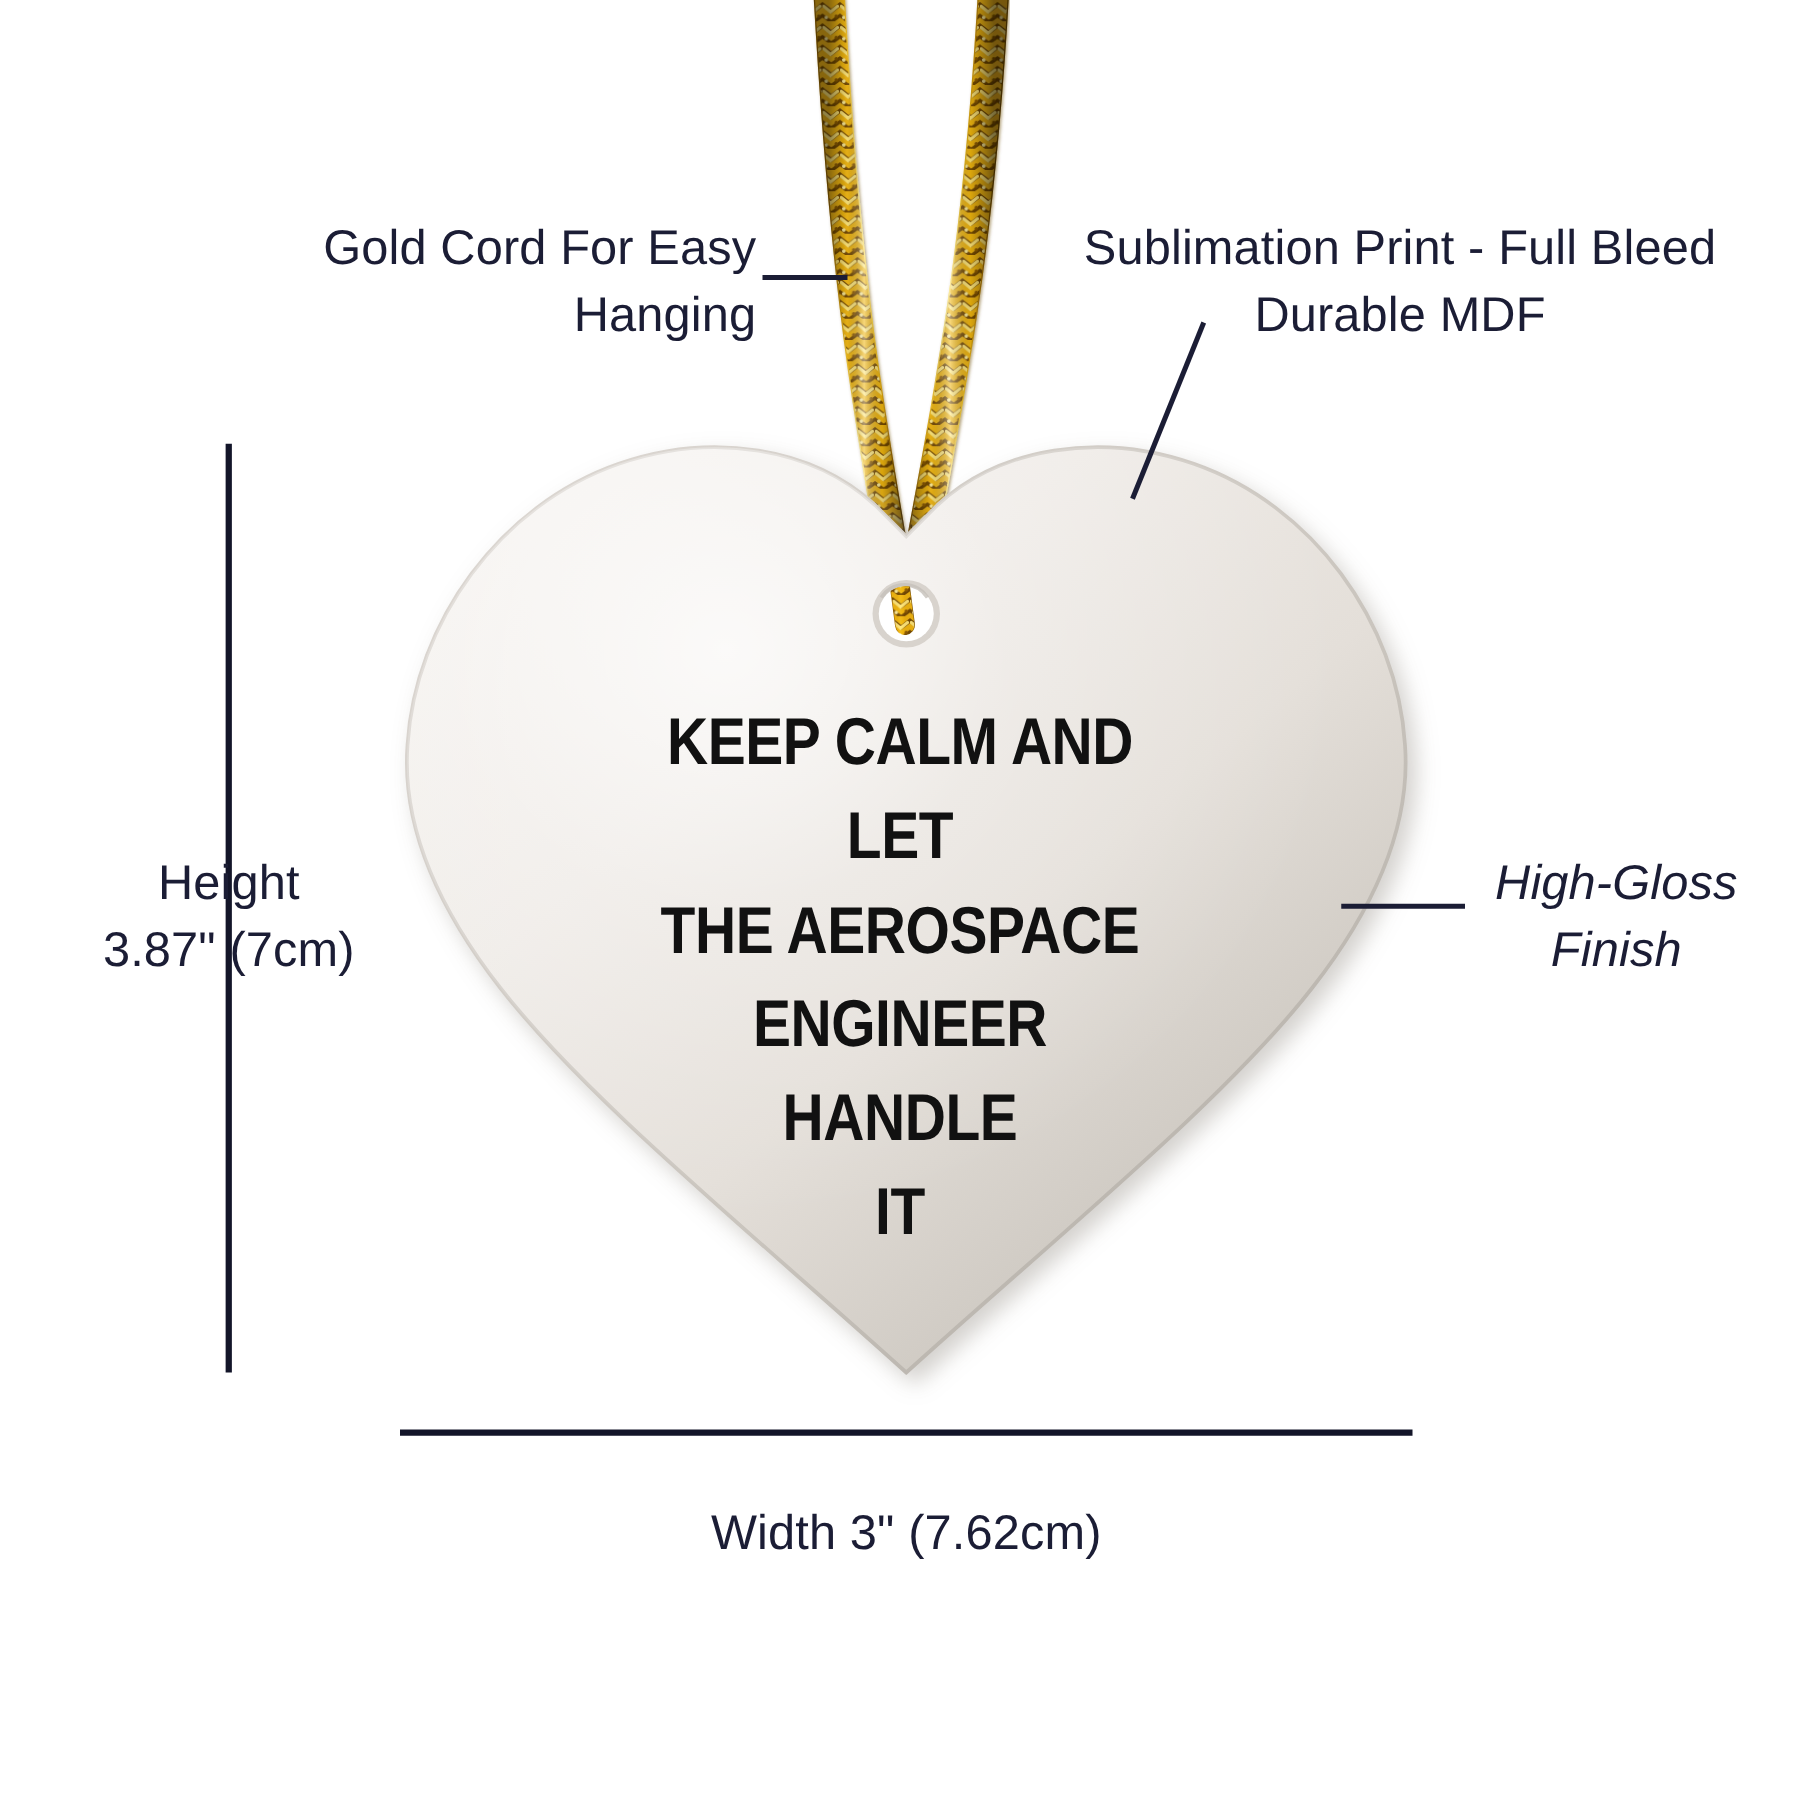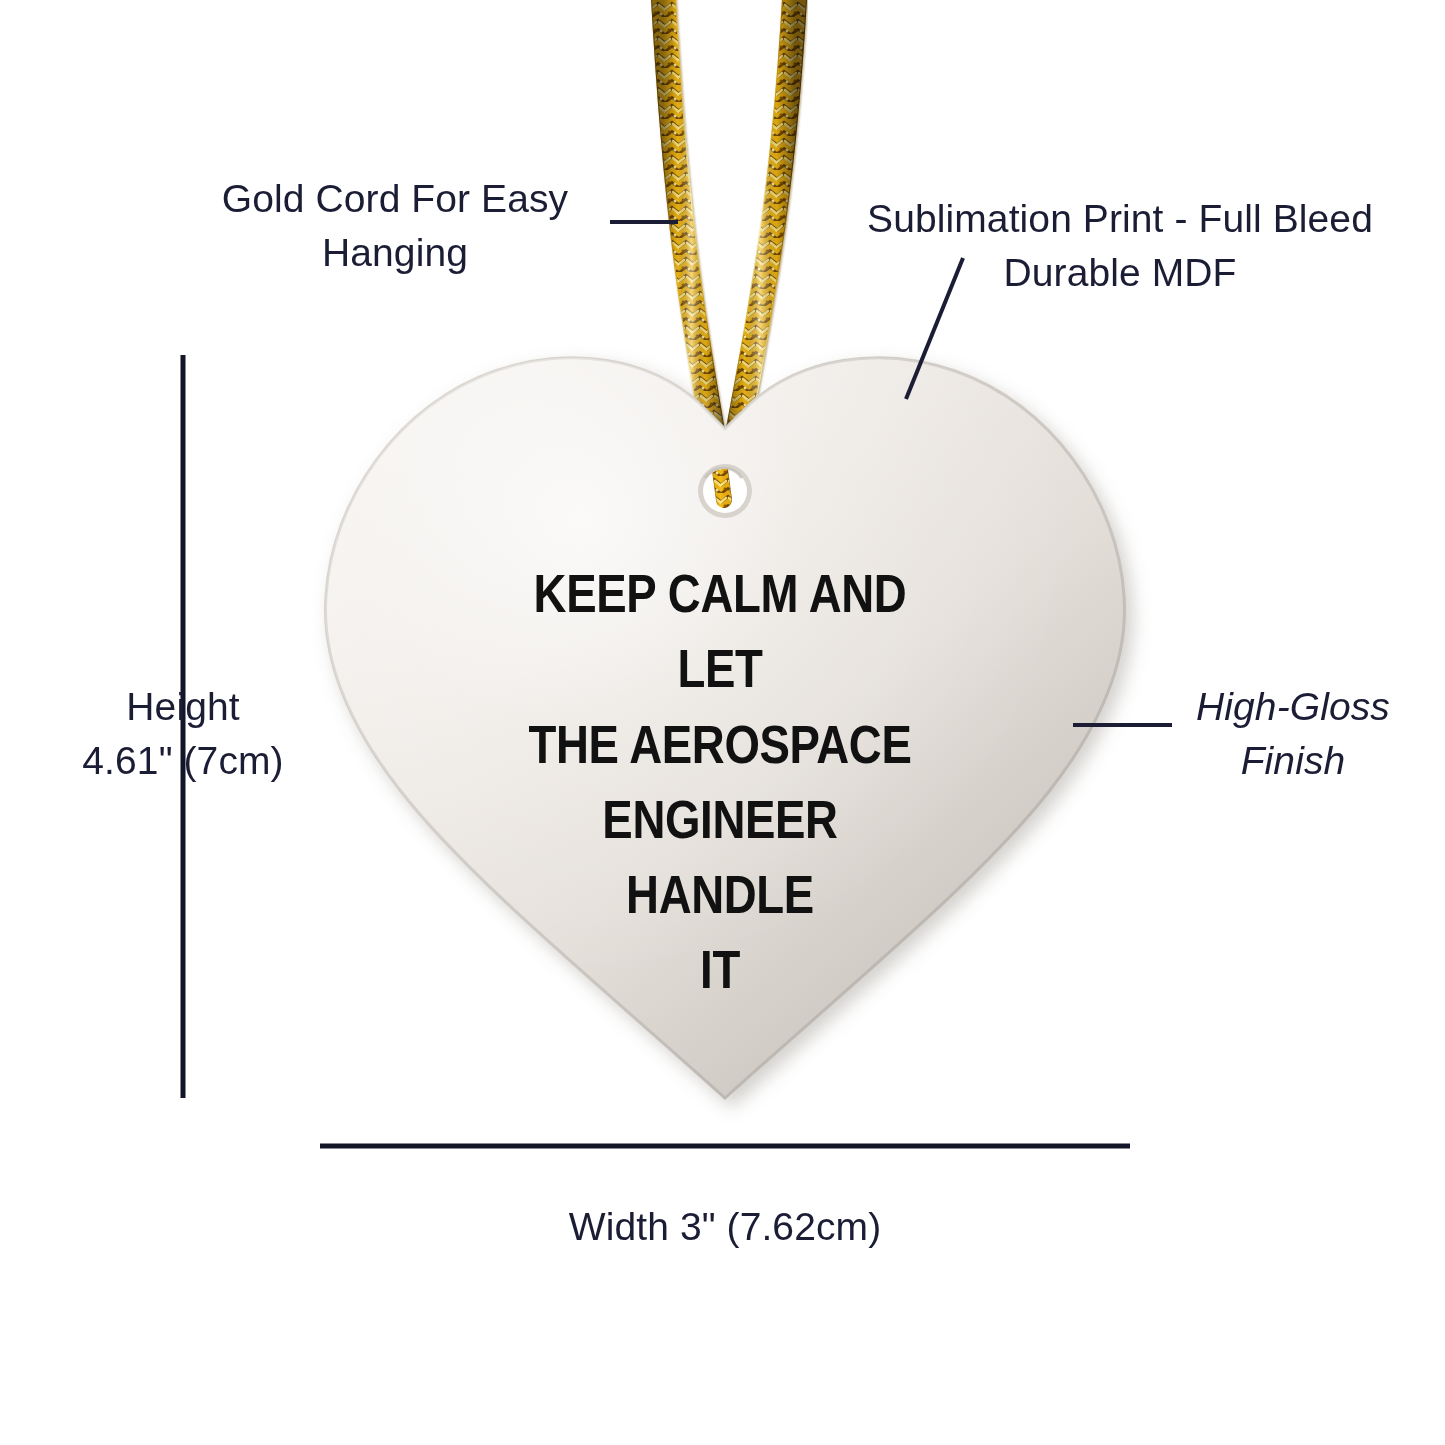--- a/index.html
+++ b/index.html
@@ -29,28 +29,27 @@
     font-size: 39px;
     line-height: 1.38;
     font-weight: 400;
     letter-spacing: 0.1px;
     white-space: pre-line;
   }
   #lbl-cord {
     left: 185px;
     top: 172px;
     width: 420px;
-    text-align: center;
+    text-align: right;
   }
   #lbl-print {
     left: 855px;
     top: 172px;
     width: 530px;
     text-align: center;
-    margin-top: 20px;
   }
   #lbl-gloss {
     left: 1178px;
     top: 680px;
     width: 230px;
     text-align: center;
     font-style: italic;
   }
   #lbl-height {
     left: 58px;
@@ -241,17 +240,17 @@
   <div class="anno" id="lbl-cord">Gold Cord For Easy
 Hanging</div>
 
   <div class="anno" id="lbl-print">Sublimation Print - Full Bleed
 Durable MDF</div>
 
   <div class="anno" id="lbl-gloss">High-Gloss
 Finish</div>
 
   <div class="anno" id="lbl-height">Height
-4.61" (7cm)</div>
+3.87" (7cm)</div>
 
   <div class="anno" id="lbl-width">Width 3" (7.62cm)</div>
 
 </div>
 
 </body></html>

